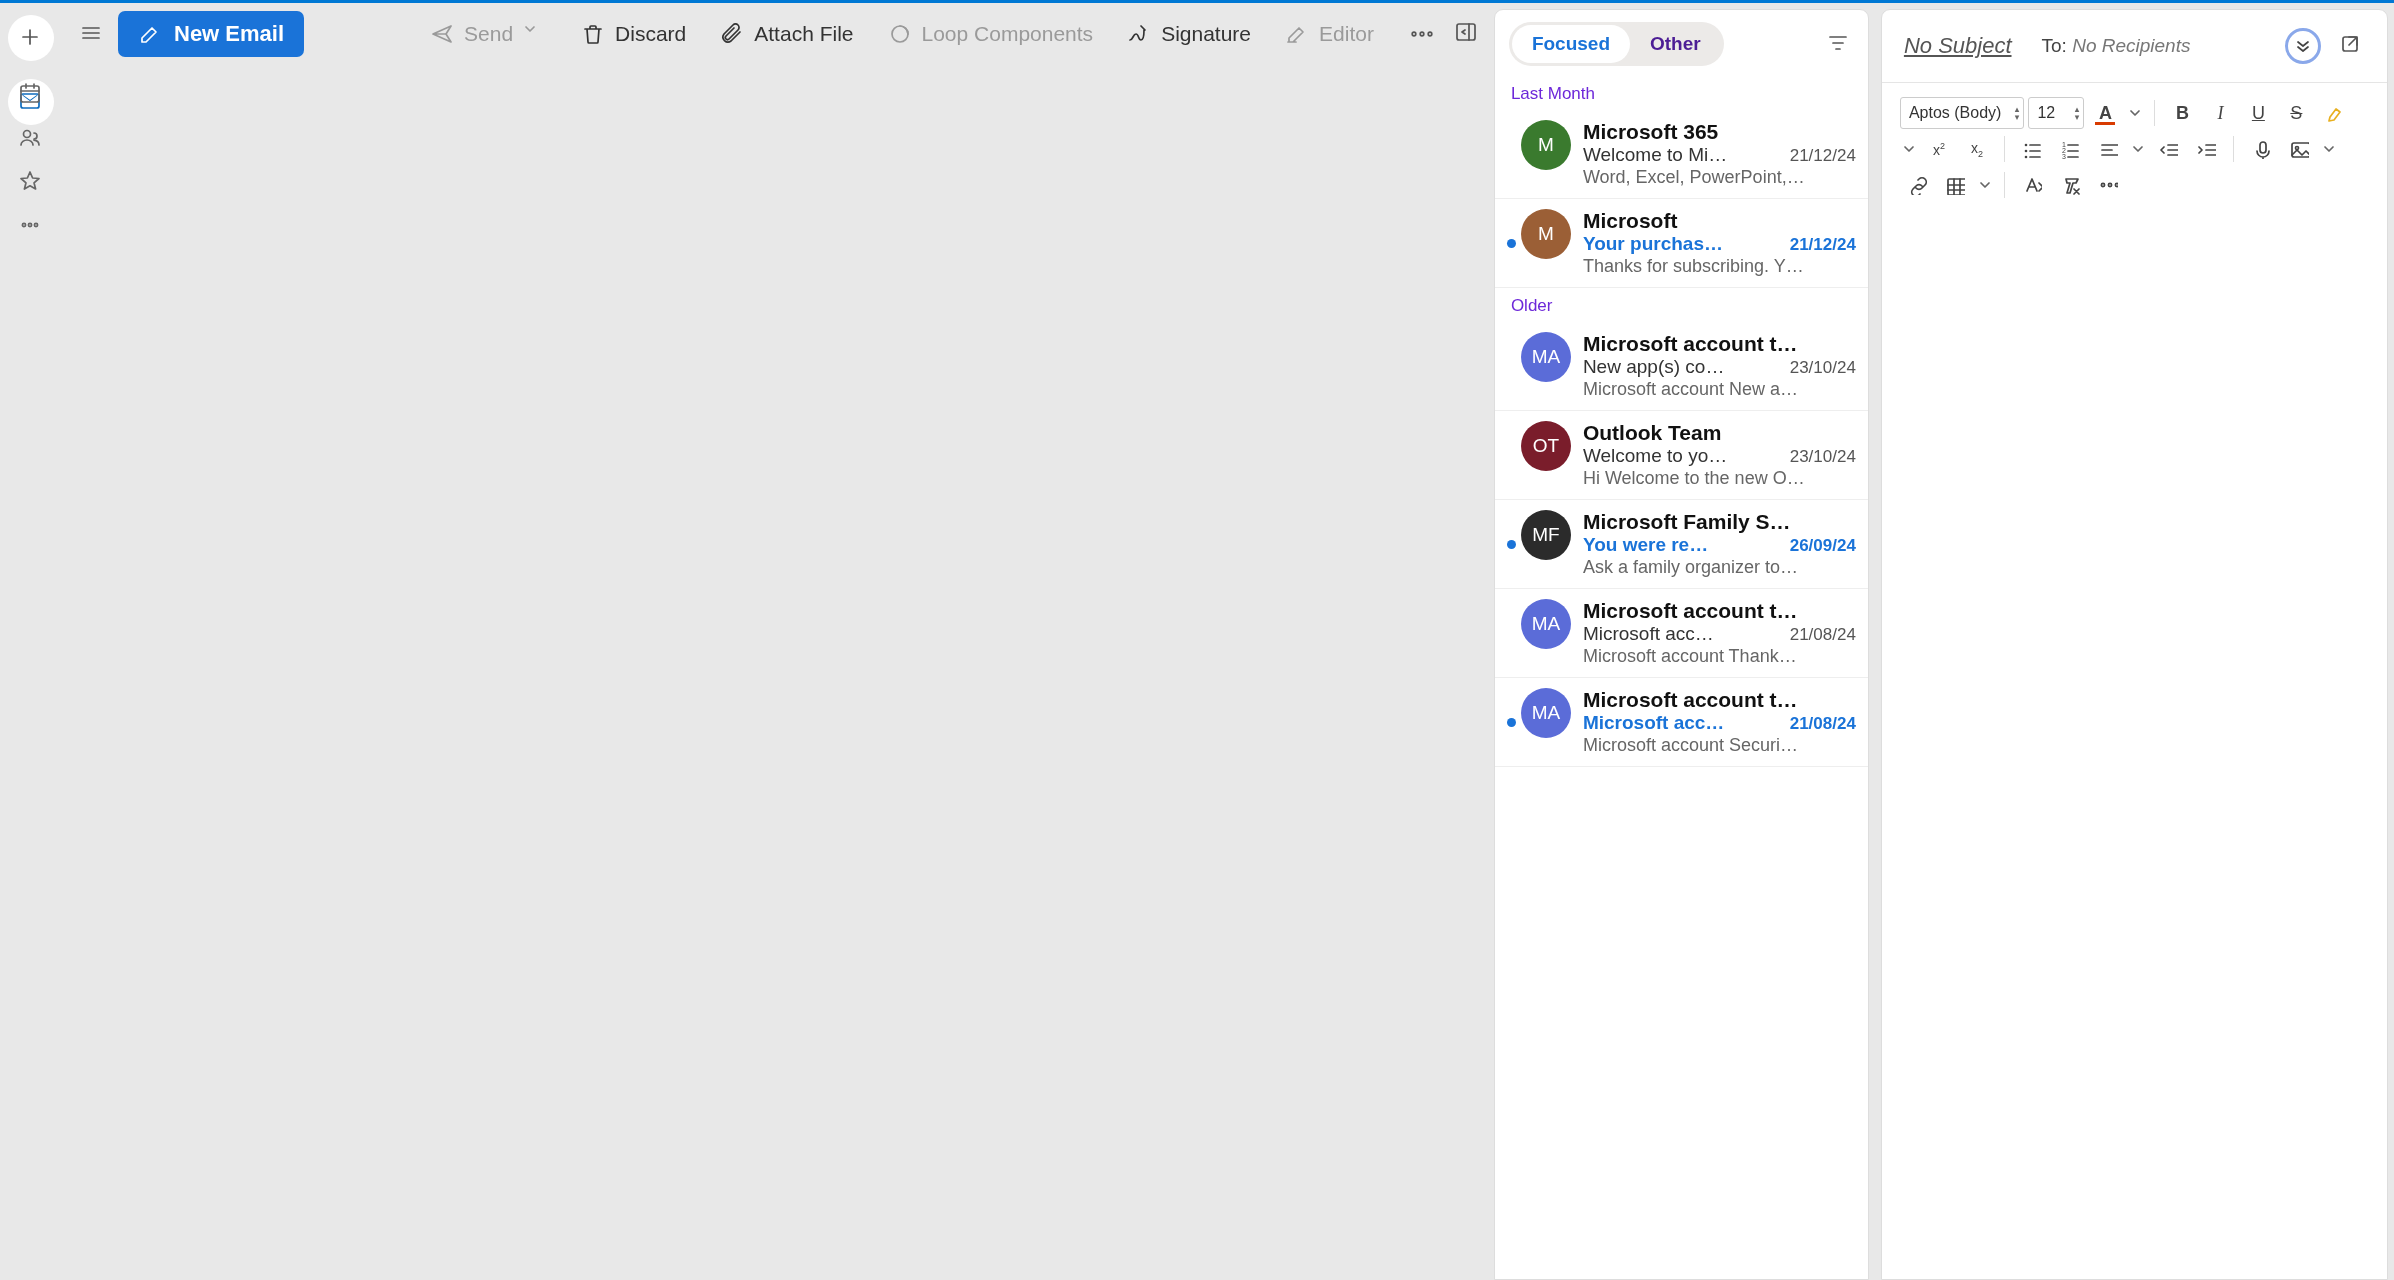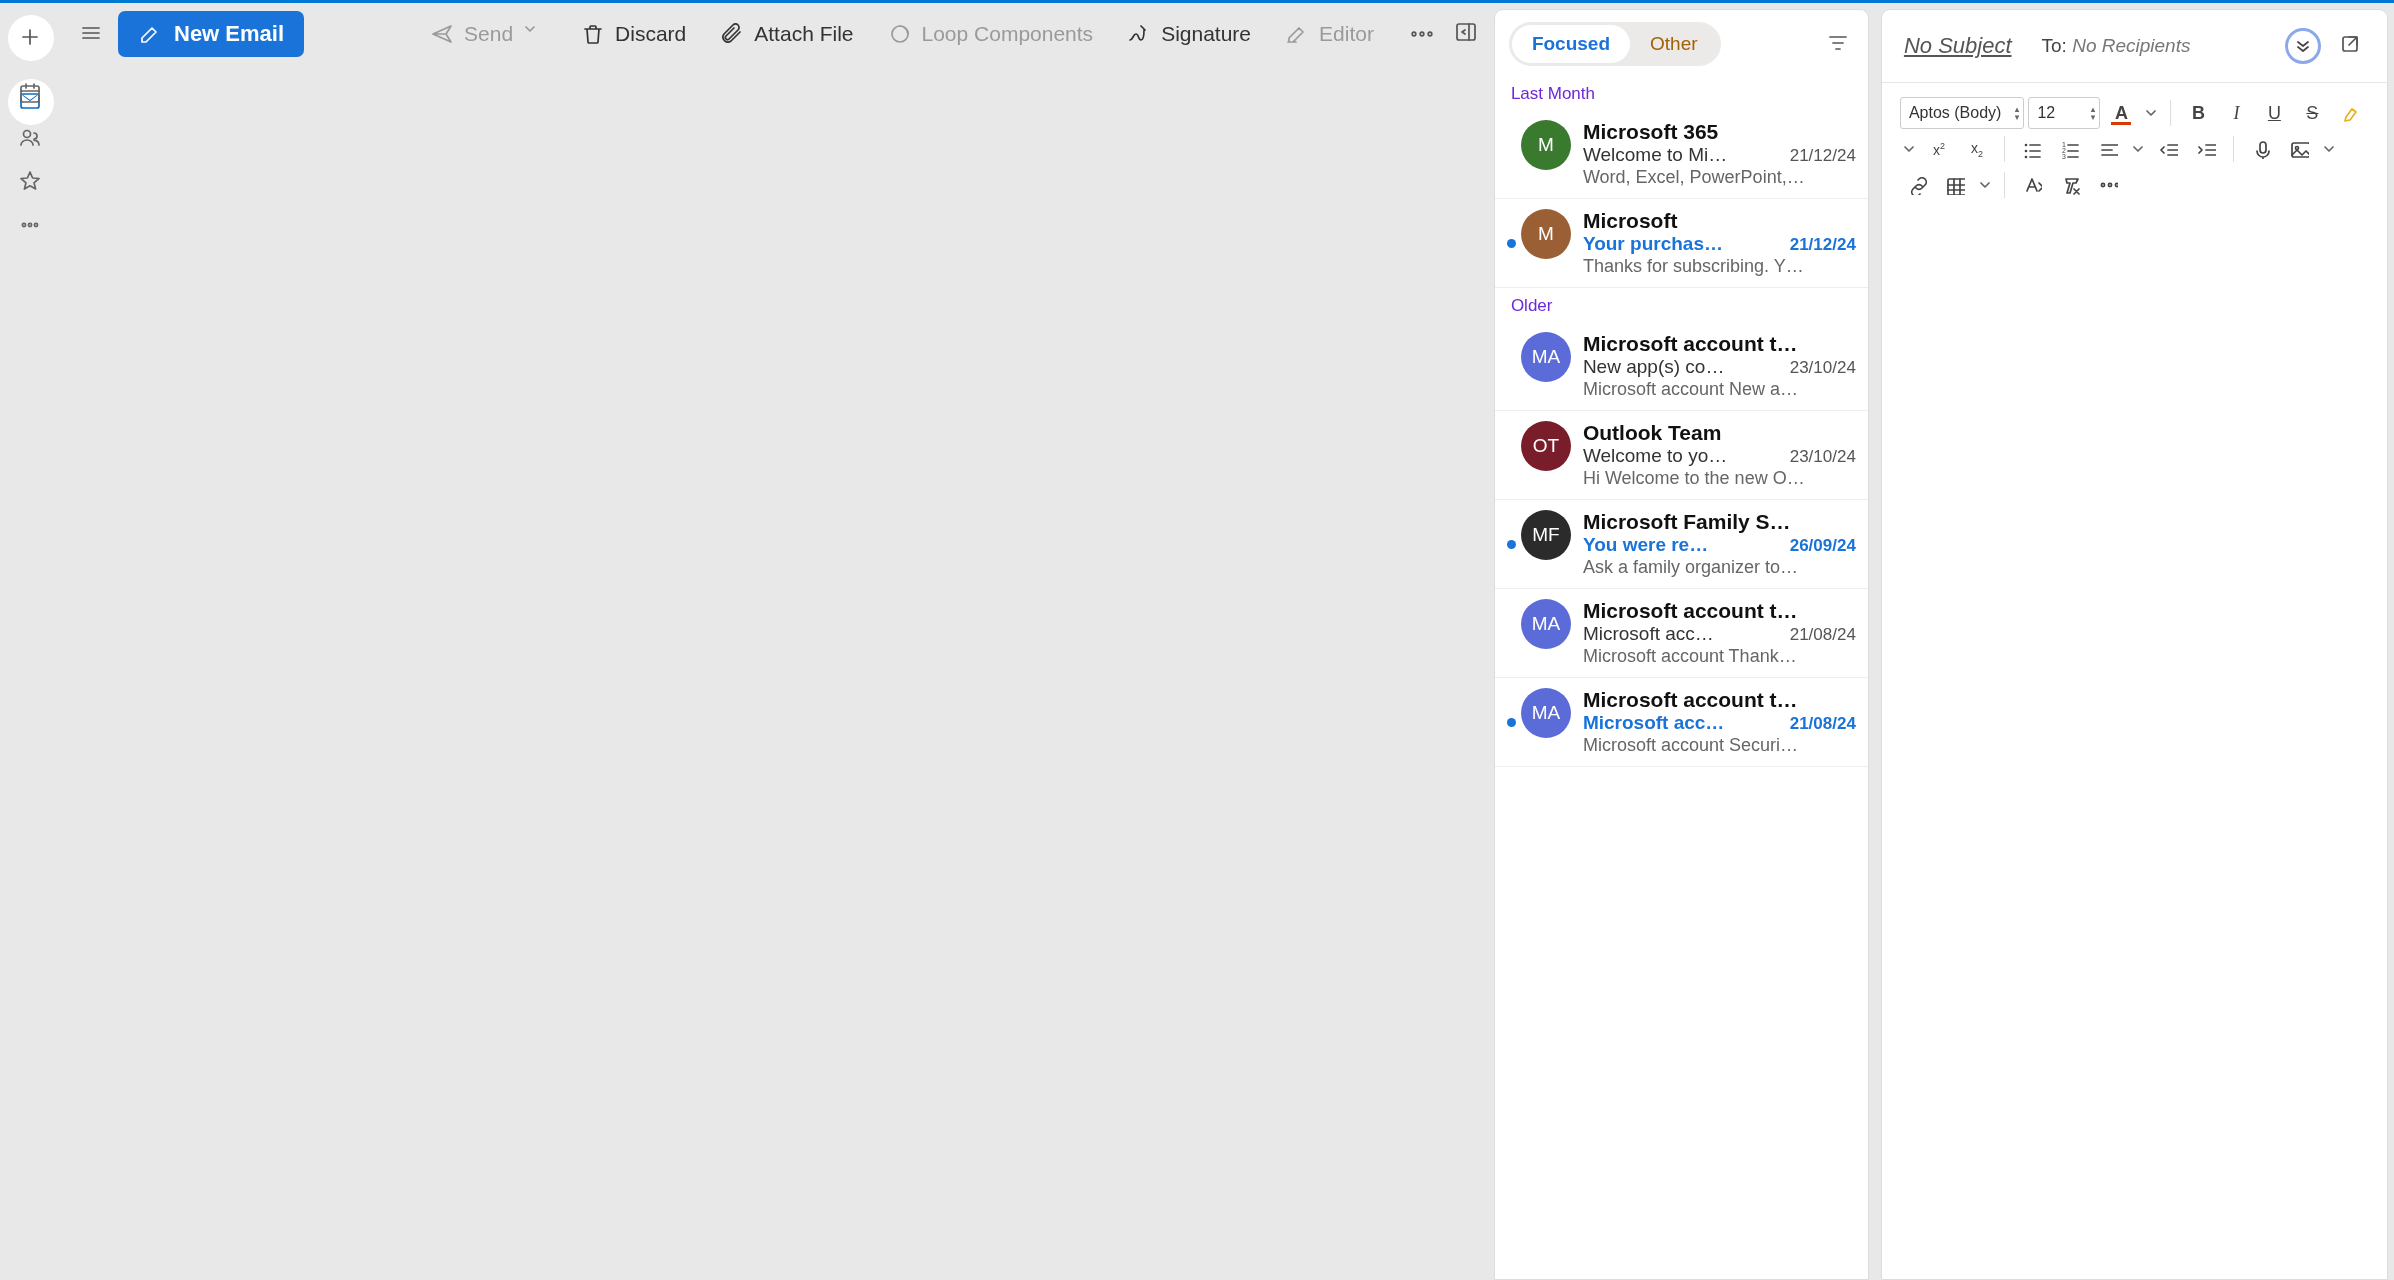--- a/index.html
+++ b/index.html
@@ -49,21 +49,21 @@
 .tb-more { margin-left:8px; color:#555; cursor:pointer; width:40px; display:flex; justify-content:center;}
 .tb-right { margin-left:auto; display:flex; align-items:center; gap:8px;}
 .collapse-btn { color:#555; cursor:pointer; padding:6px;}
 .content-row { flex:1; display:flex; min-height:0; }
 .email-list-panel {
   width: 375px; background:#fff; margin:6px 0 0 0; border-radius:9px 9px 0 0;
   display:flex; flex-direction:column; overflow:hidden; border:1px solid #ddd;
 }
 .list-header { display:flex; align-items:center; padding:12px 14px 10px 14px; }
 .tab-pill { background:#eceae8; border-radius:22px; display:flex; padding:3px; }
-.tab-pill .tab { padding:8px 20px; border-radius:20px; font-size:19px; cursor:pointer; color:#a16207; font-weight:400;}
+.tab-pill .tab { padding:8px 20px; border-radius:20px; font-size:19px; cursor:pointer; color:#4c1d95; font-weight:700;}
 .tab-pill .tab.active { background:#fff; color:#1a73d8; font-weight:600;}
 .filter-btn { margin-left:auto; color:#555; cursor:pointer; padding:6px;}
 .filter-btn svg{width:22px;height:22px;}
 .group-label { font-size:17px; color:#6d28d9; padding:8px 16px 6px 16px; }
 .email-list { overflow-y:auto; }
 .email-item { display:flex; padding:10px 12px 10px 8px; border-bottom:1px solid #eee; cursor:pointer; align-items:flex-start;}
 .unread-dot-col { width:18px; display:flex; justify-content:center; padding-top:30px;}
 .unread-dot { width:9px; height:9px; border-radius:50%; background:#1a73d8;}
 .avatar { width:50px; height:50px; border-radius:50%; display:flex; align-items:center; justify-content:center; color:#fff; font-size:19px; font-weight:500; margin-right:12px; flex-shrink:0;}
 .email-content { flex:1; min-width:0; }
@@ -84,21 +84,21 @@
 .no-subject { font-size:22px; font-style:italic; color:#555;text-decoration:underline;}
 .to-field { font-size:19px; color:#444;}
 .to-field .recip { font-style:italic; color:#777;}
 .compose-hdr-right { margin-left:auto; display:flex; align-items:center; gap:14px;}
 .chev-circle { width:36px; height:36px; border-radius:50%; border:3px solid #8aa8ea; display:flex; align-items:center; justify-content:center; color:#444; cursor:pointer;}
 .popout-btn { color:#555; cursor:pointer; padding:4px;}
 .format-toolbar {
   display:flex; align-items:center; gap:4px; padding:14px 18px; flex-wrap:wrap;
 }
 .font-select { height:32px; border:1px solid #ccc; border-radius:3px; padding:0 22px 0 8px; font-size:16px; color:#333; background:#fff; cursor:pointer; position:relative; display:flex; align-items:center;}
-.font-select.size { width:72px; }
+.font-select.size { width:56px; }
 .spinner-arrows { position:absolute; right:4px; display:flex; flex-direction:column; font-size:9px; color:#666; line-height:8px;}
 .fmt-btn { width:34px; height:32px; display:flex; align-items:center; justify-content:center; color:#444; cursor:pointer; border-radius:3px; font-size:18px;}
 .fmt-btn svg{width:20px;height:20px;}
 .fmt-sep { width:1px; height:26px; background:#ddd; margin:0 6px;}
 .fmt-chev { width:18px; display:flex; align-items:center; justify-content:center; color:#666; cursor:pointer;}
 .font-color-btn { position:relative; }
 .font-color-underline { position:absolute; bottom:4px; left:7px; right:7px; height:3px; background:#d83b01;}
 .compose-body { flex:1; }
 svg { fill:none; stroke:currentColor; stroke-width:1.7; stroke-linecap:round; stroke-linejoin:round;}
 </style>

